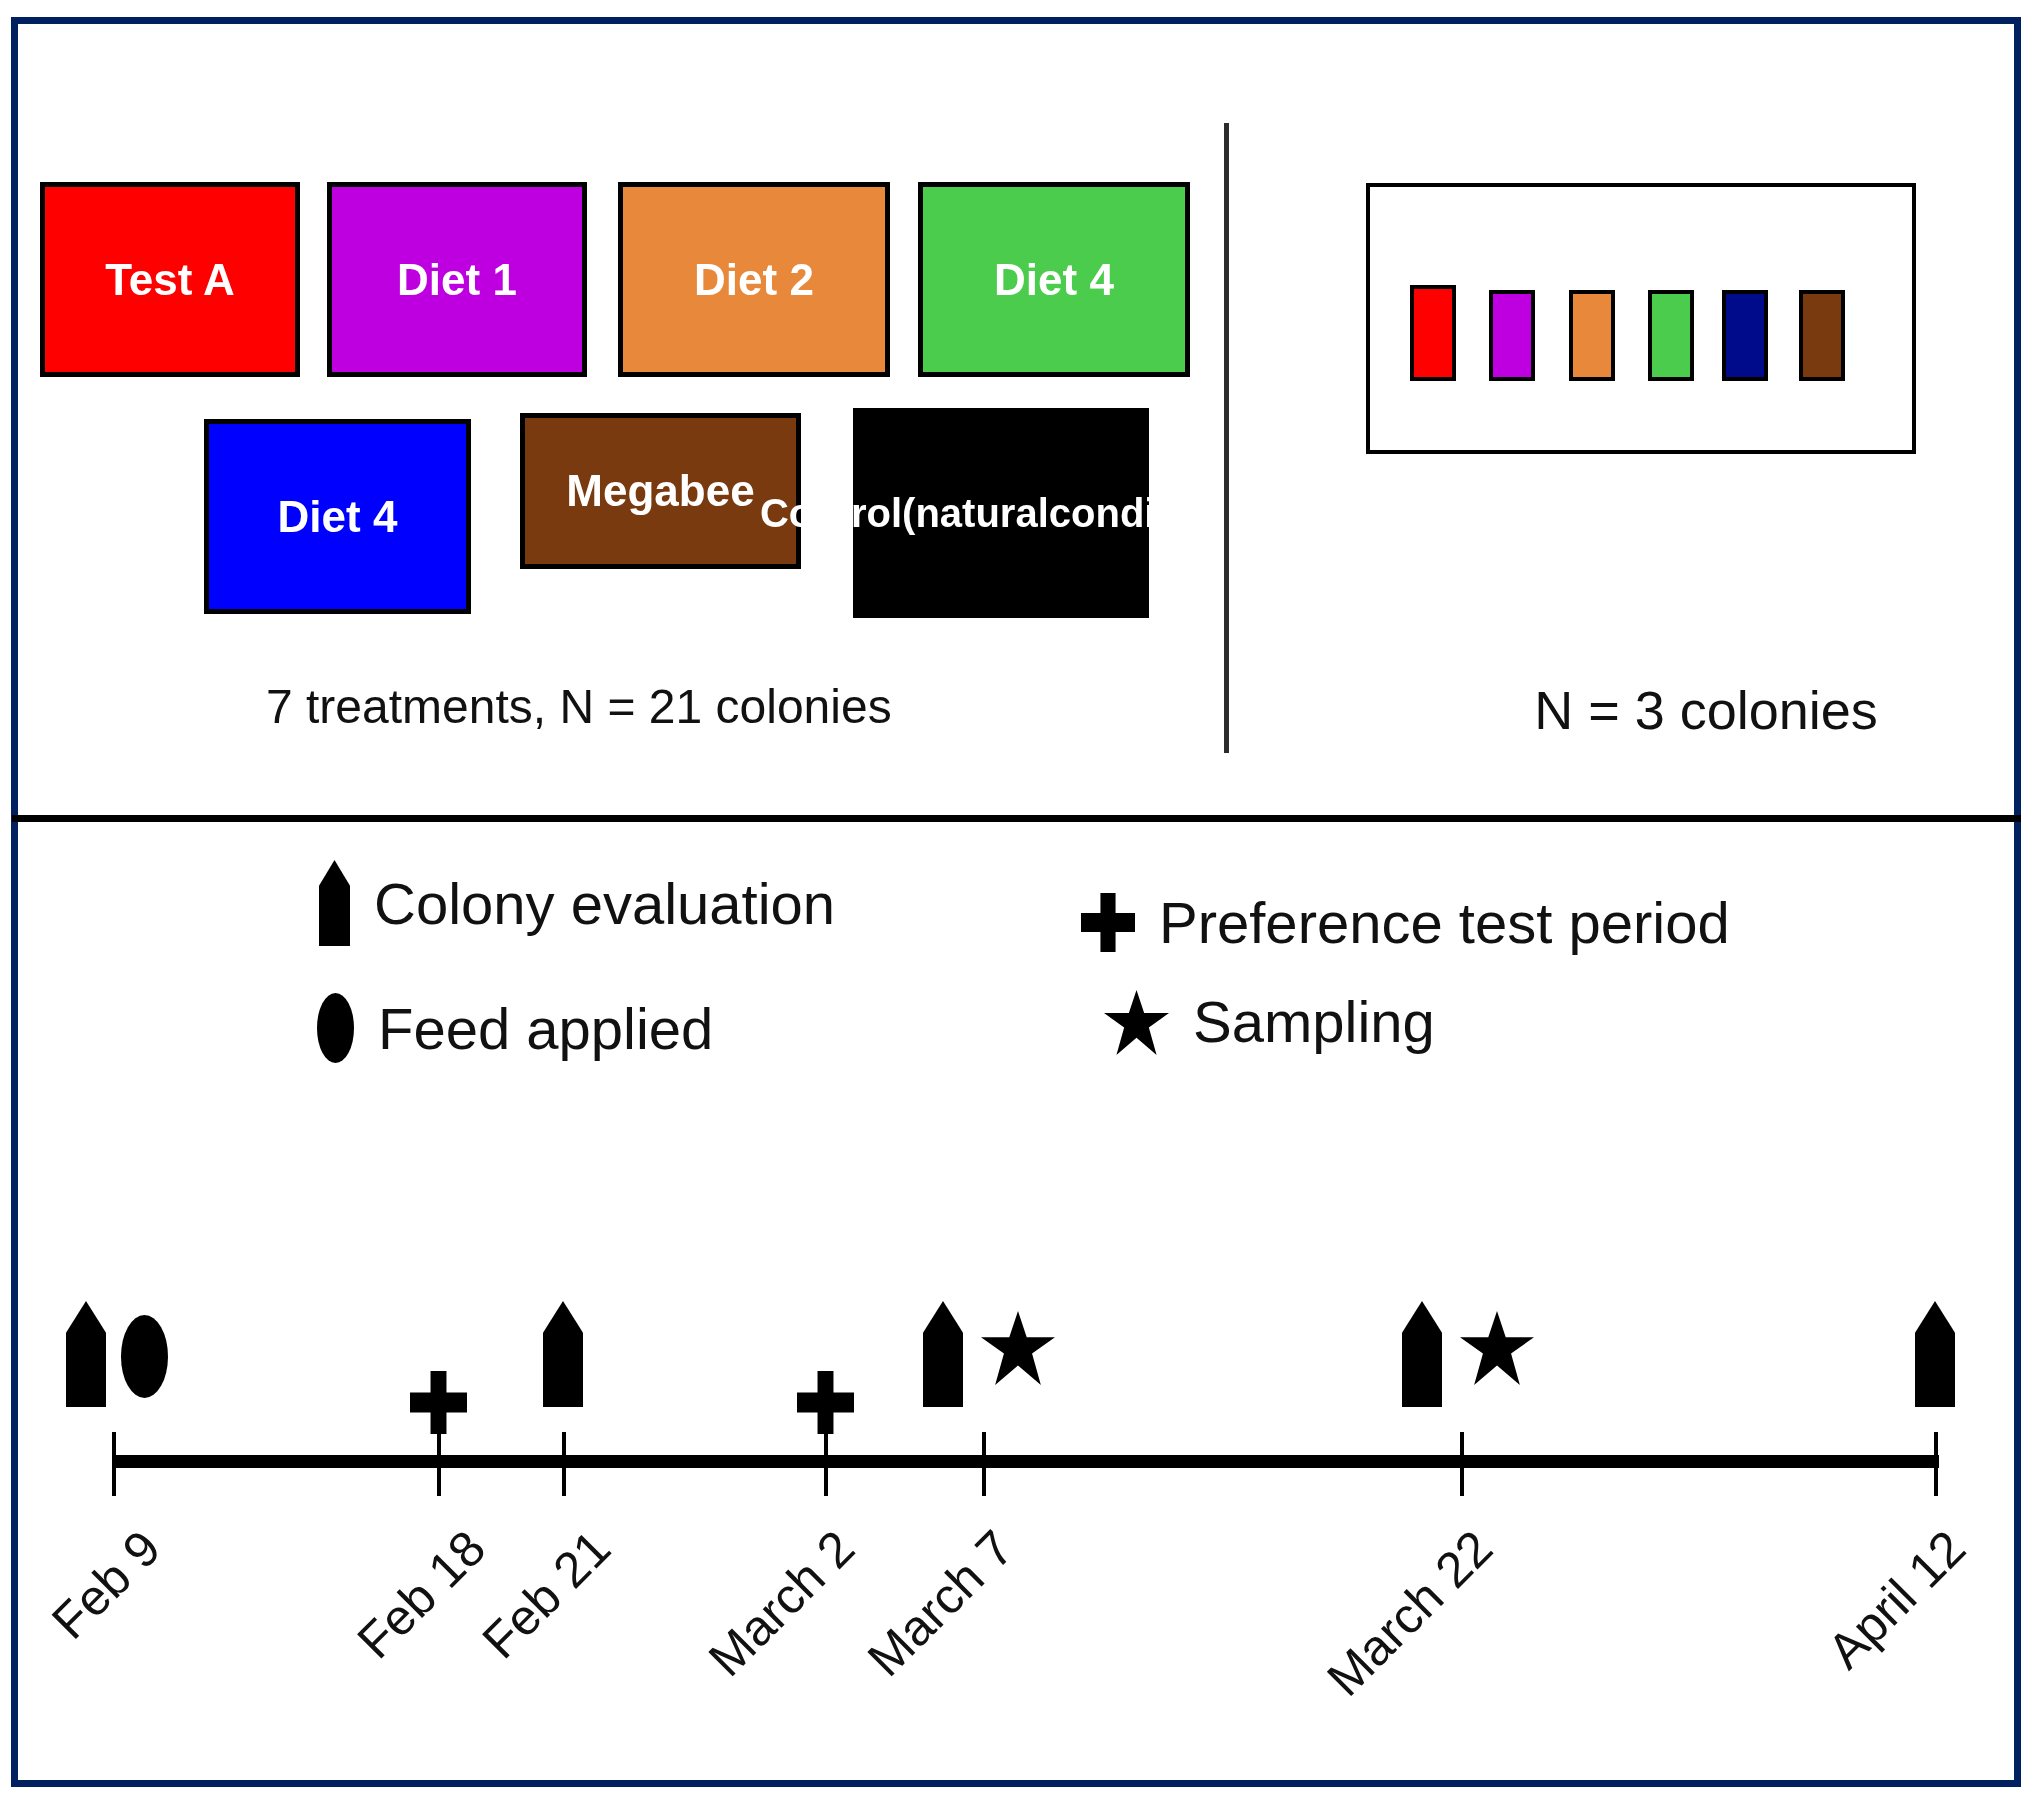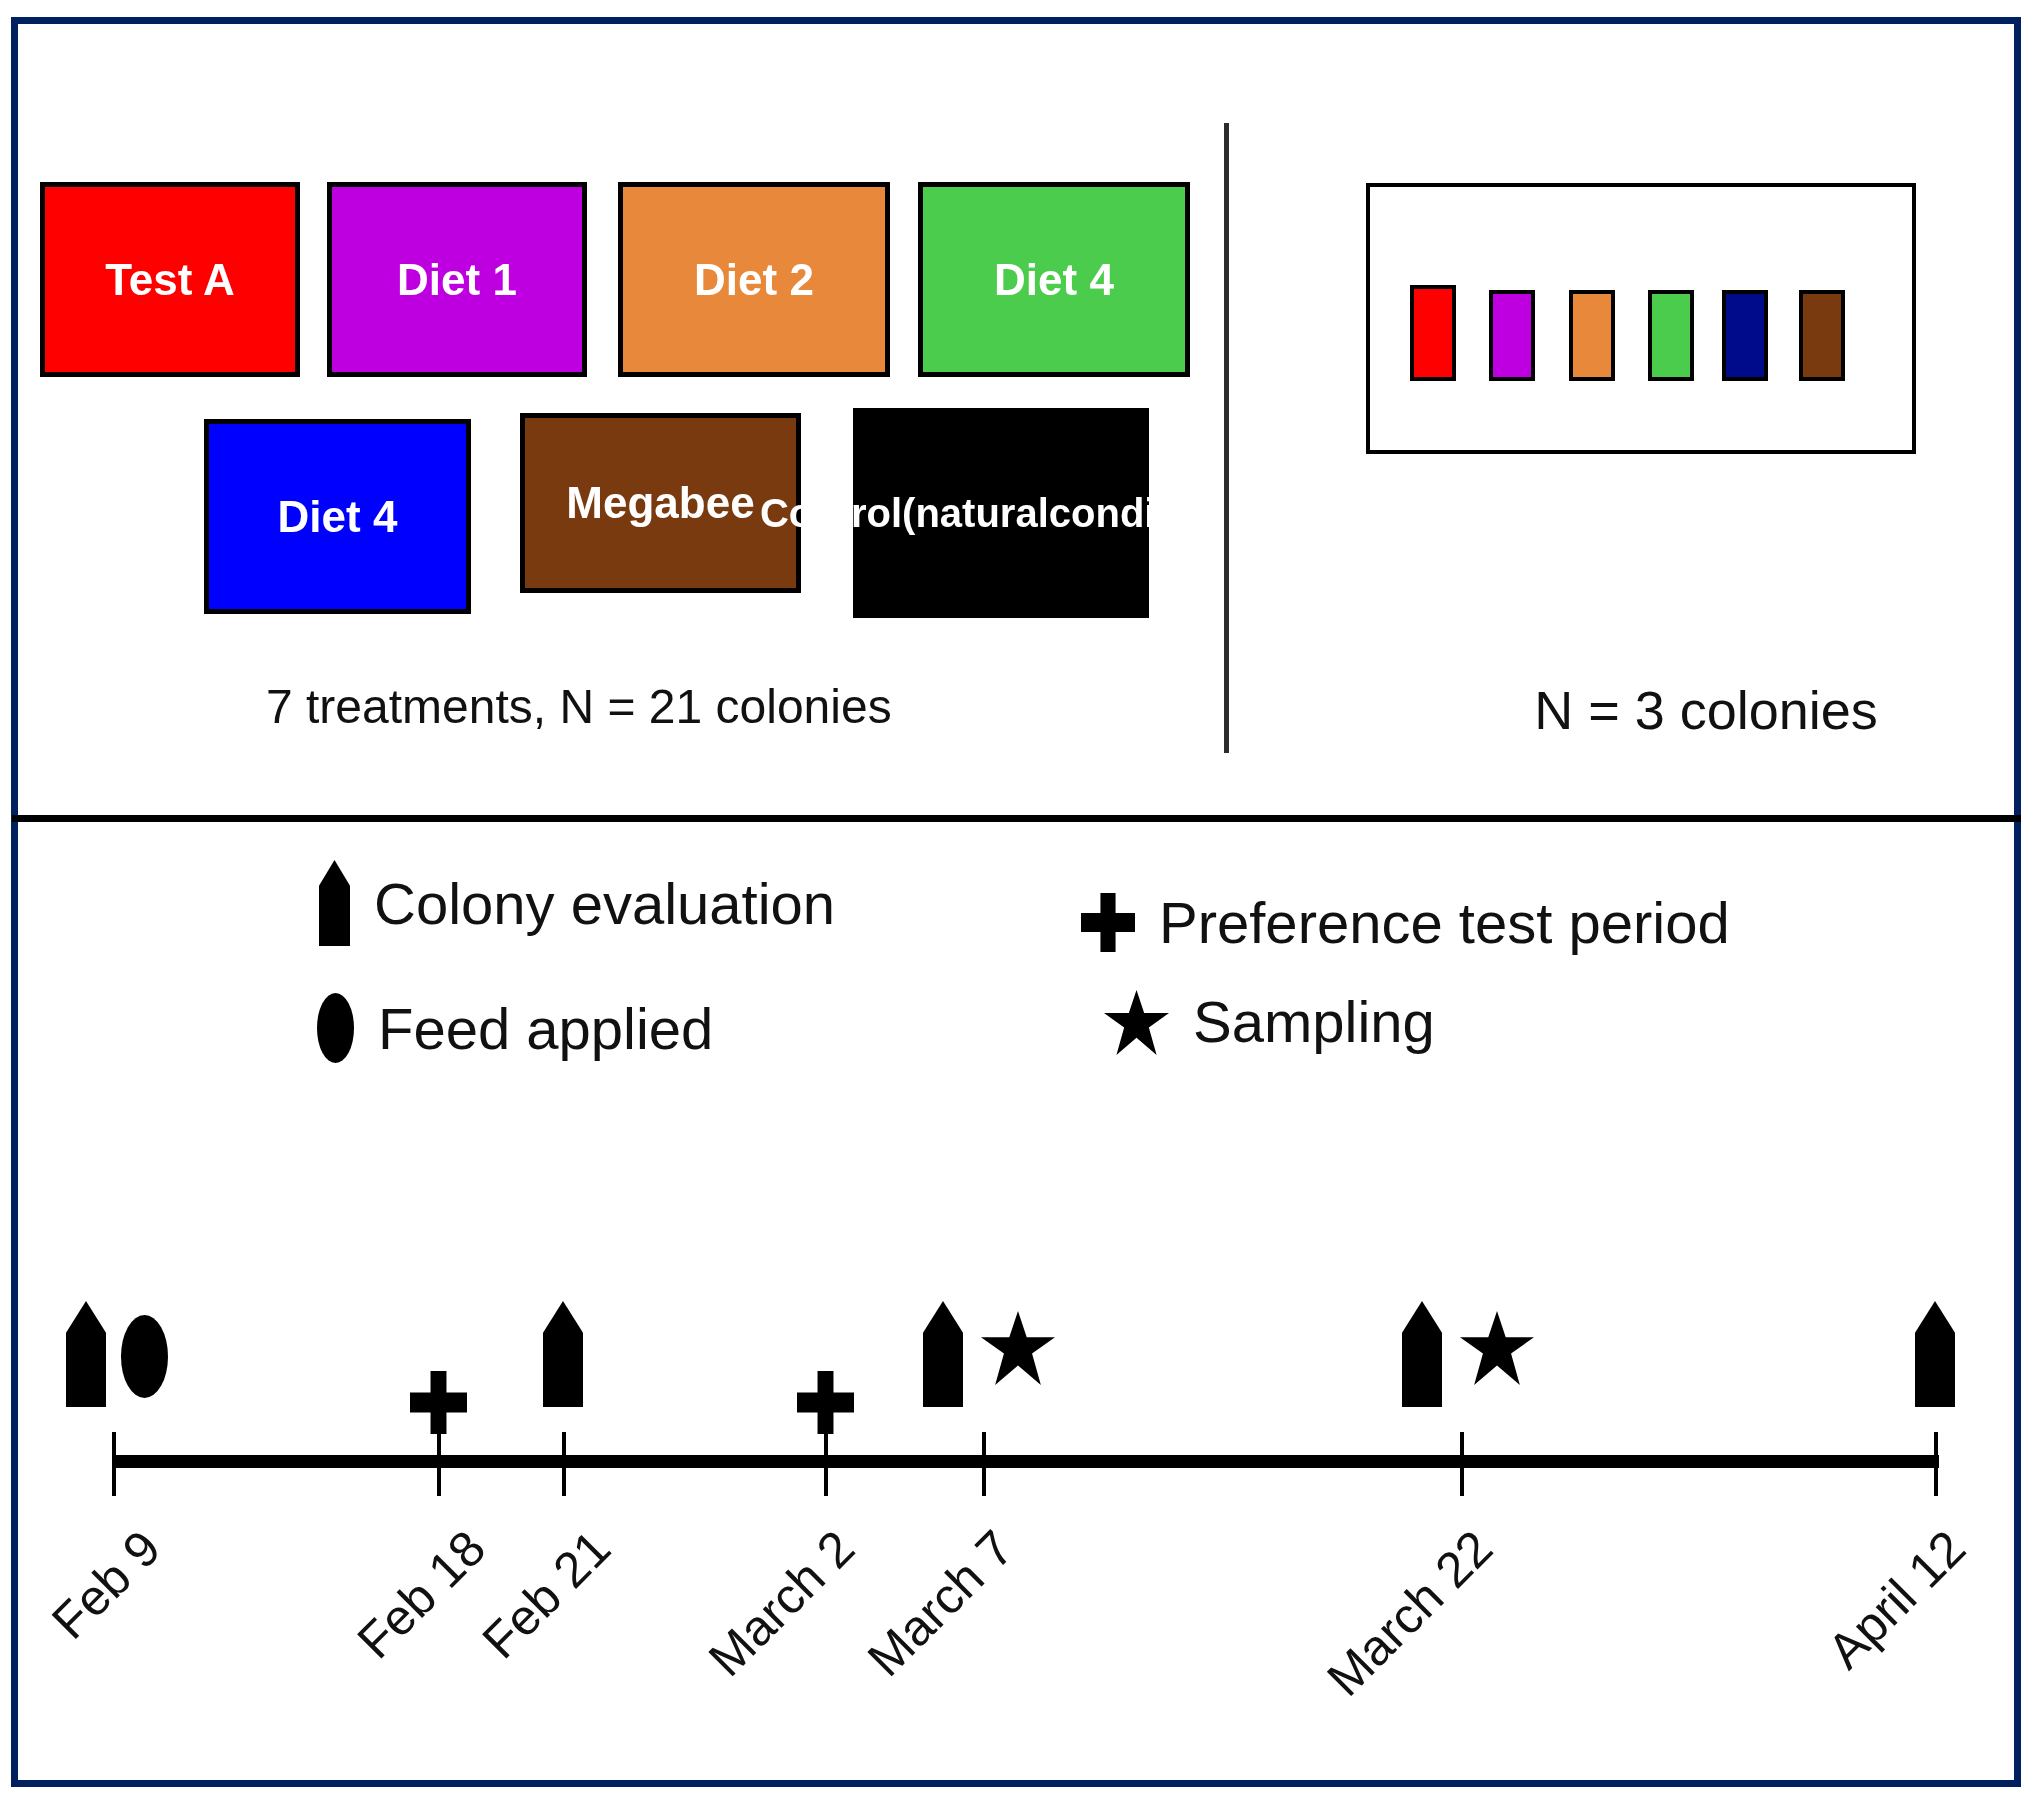--- a/index.html
+++ b/index.html
@@ -96,21 +96,21 @@
   <div class="tbox" style="left:618px;top:182px;width:272px;height:195px;background:#E8883A;font-size:44px;">
     <span class="lbl">Diet 2</span>
   </div>
   <div class="tbox" style="left:918px;top:182px;width:272px;height:195px;background:#4CCC4C;font-size:44px;">
     <span class="lbl">Diet 4</span>
   </div>
 
   <div class="tbox" style="left:204px;top:419px;width:267px;height:195px;background:#0000FF;font-size:44px;">
     <span class="lbl">Diet 4</span>
   </div>
-  <div class="tbox" style="left:520px;top:413px;width:281px;height:180px;background:#7A3A10;font-size:44px;">
+  <div class="tbox" style="left:520px;top:413px;width:281px;height:156px;background:#7A3A10;font-size:44px;">
     <span class="lbl">Megabee</span>
   </div>
   <div class="tbox" style="left:853px;top:408px;width:296px;height:210px;background:#000000;border-color:#000000;font-size:40px;flex-direction:row;">
     <span class="lbl">Control</span>
     <span class="lbl">(natural</span>
     <span class="lbl">condition)</span>
   </div>
 
   <div class="caption" style="left:266px;top:679px;font-size:48px;">7 treatments, N = 21 colonies</div>
 

